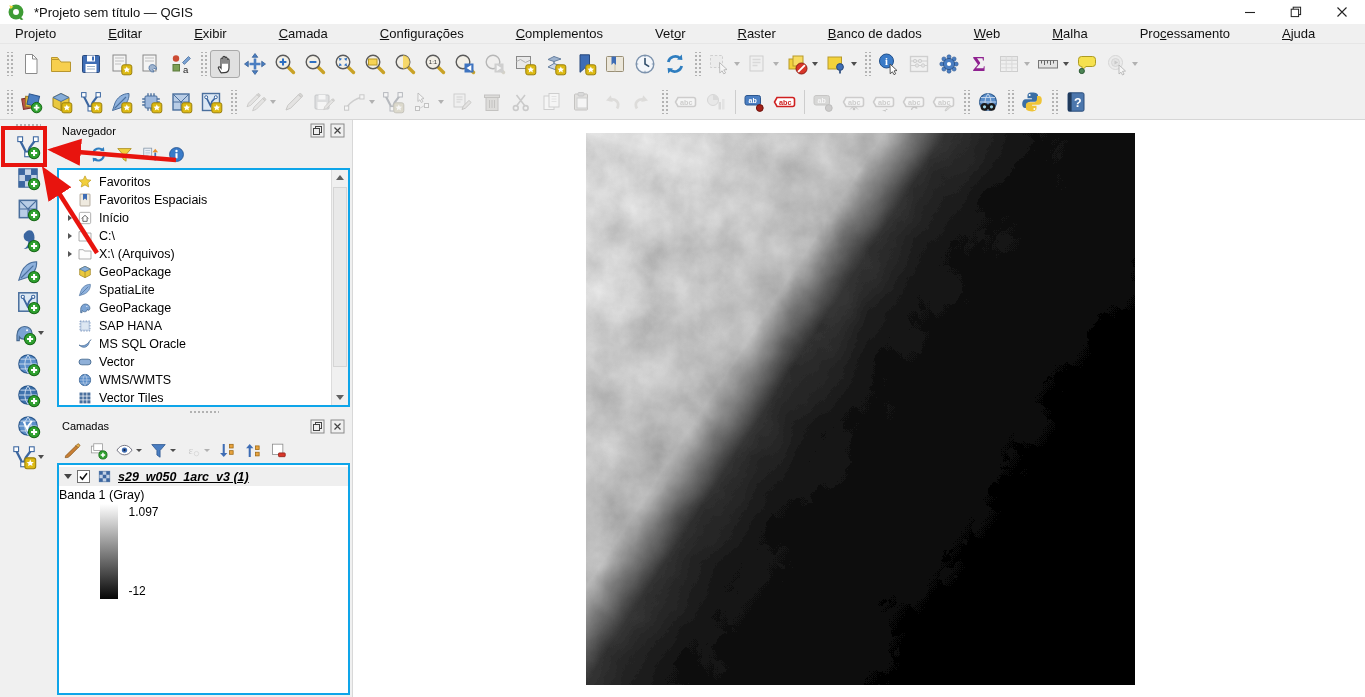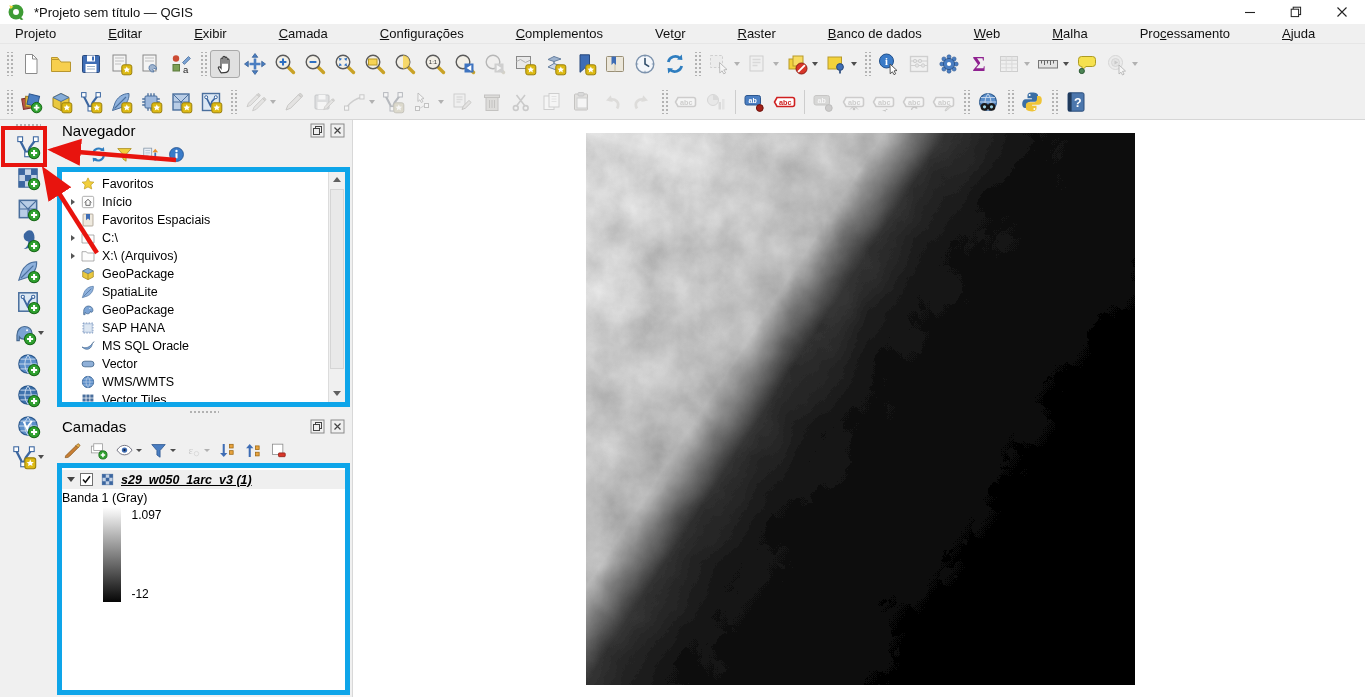--- a/index.html
+++ b/index.html
@@ -32,29 +32,29 @@
   
   #main { display:flex; height:577px; }
 
   #leftrail { width:55px; background:#f0f0f0; display:flex; flex-direction:column; align-items:center; padding-top:3px; }
   #rail-handle { width:26px; height:7px; background-image:radial-gradient(circle,#b2b2b2 1px,transparent 1.1px); background-size:4px 4px; margin-bottom:1px; }
   .railbtn { width:46px; height:31px; display:flex; align-items:center; justify-content:center; }
   .railbtn .ic { width:26px; height:26px; }
   .railbtn .dd { margin-left:1px; }
 
   #docks { width:297px; display:flex; flex-direction:column; background:#f0f0f0; }
-  .dock-header { height:22px; display:flex; align-items:center; padding:0 7px; font-size:15px; color:#000; }
+  .dock-header { height:22px; display:flex; align-items:center; padding:0 7px; font-size:11px; color:#000; }
   .dock-title { flex:1; }
   .dock-btn { width:15px; height:15px; margin-left:5px; }
   .dock-btn svg { width:15px; height:15px; display:block; }
   .dock-toolbar { height:26px; display:flex; align-items:center; padding-left:5px; gap:1px; }
   .dock-toolbar .tbtn { height:22px; }
   .dock-toolbar .tbtn .ic { width:19px; height:19px; }
   .dock-toolbar .dd { border-left-width:3px; border-right-width:3px; border-top-width:3.5px; margin-left:2px; }
-  .tree { background:#fff; border:5px solid #0ea5e9; margin:0 2px 2px 2px; position:relative; overflow:hidden; }
+  .tree { background:#fff; border:2px solid #0ea5e9; margin:0 2px 2px 2px; position:relative; overflow:hidden; }
   #browser { height:289px; display:flex; flex-direction:column; }
   #browser-tree { flex:1; padding-top:3px; }
   #splitter { height:6px; display:flex; align-items:center; justify-content:center; }
   #splitter .dots { width:30px; height:5px; background-image:radial-gradient(circle,#b2b2b2 1px,transparent 1.1px); background-size:4px 4px; }
   #layers { flex:1; display:flex; flex-direction:column; }
   #layers-tree { flex:1; position:relative; }
 
   .titem { height:18px; display:flex; align-items:center; font-size:12.5px; color:#000; padding-left:4px; }
   .texp { width:14px; display:flex; align-items:center; justify-content:center; }
   .tri-r { width:0; height:0; border-top:3.5px solid transparent; border-bottom:3.5px solid transparent; border-left:4.5px solid #555; }
@@ -830,36 +830,36 @@
       <div class="tree" id="browser-tree-wrap">
         <div id="browser-tree">
             <div class="titem">
               <span class="texp"></span>
               <span class="ticon"><svg class="ic" viewBox="0 0 24 24">
                   <path d="M12 2.8l2.7 5.7 6.2.7-4.6 4.2 1.3 6.1-5.6-3.1-5.6 3.1 1.3-6.1-4.6-4.2 6.2-.7z" fill="#f2cf3c" stroke="#bb9a1e"></path>
                 </svg></span>
               <span class="tlabel">Favoritos</span>
             </div>
             <div class="titem">
+              <span class="texp"></span>
+              <span class="ticon"><svg class="ic" viewBox="0 0 24 24">
+                  <rect x="4.5" y="3" width="15" height="18" rx="1" fill="#efeadf" stroke="#96897a"></rect>
+                  <path d="M9 3h6v9.5l-3-2.8-3 2.8z" fill="#3e6db5"></path>
+                </svg></span>
+              <span class="tlabel">Favoritos Espaciais</span>
+            </div>
+            <div class="titem">
               <span class="texp">
                 <span class="tri-r"></span>
               </span>
               <span class="ticon"><svg class="ic" viewBox="0 0 24 24">
                   <rect x="3.5" y="3.5" width="17" height="17" rx="2" fill="#fdfdfd" stroke="#8a8a8a"></rect>
                   <path d="M6.8 12.8l5.2-4.8 5.2 4.8M8.8 11.6V17h6.4v-5.4" fill="none" stroke="#555" stroke-width="1.3"></path>
                 </svg></span>
               <span class="tlabel">Início</span>
-            </div>
-            <div class="titem">
-              <span class="texp"></span>
-              <span class="ticon"><svg class="ic" viewBox="0 0 24 24">
-                  <rect x="4.5" y="3" width="15" height="18" rx="1" fill="#efeadf" stroke="#96897a"></rect>
-                  <path d="M9 3h6v9.5l-3-2.8-3 2.8z" fill="#3e6db5"></path>
-                </svg></span>
-              <span class="tlabel">Favoritos Espaciais</span>
             </div>
             <div class="titem">
               <span class="texp">
                 <span class="tri-r"></span>
               </span>
               <span class="ticon"><svg class="ic" viewBox="0 0 24 24">
                   <path d="M3 19.5v-14h6.5l1.5 2h10v12z" fill="#fdfdfd" stroke="#8a8a8a"></path>
                 </svg></span>
               <span class="tlabel">C:\</span>
             </div>

